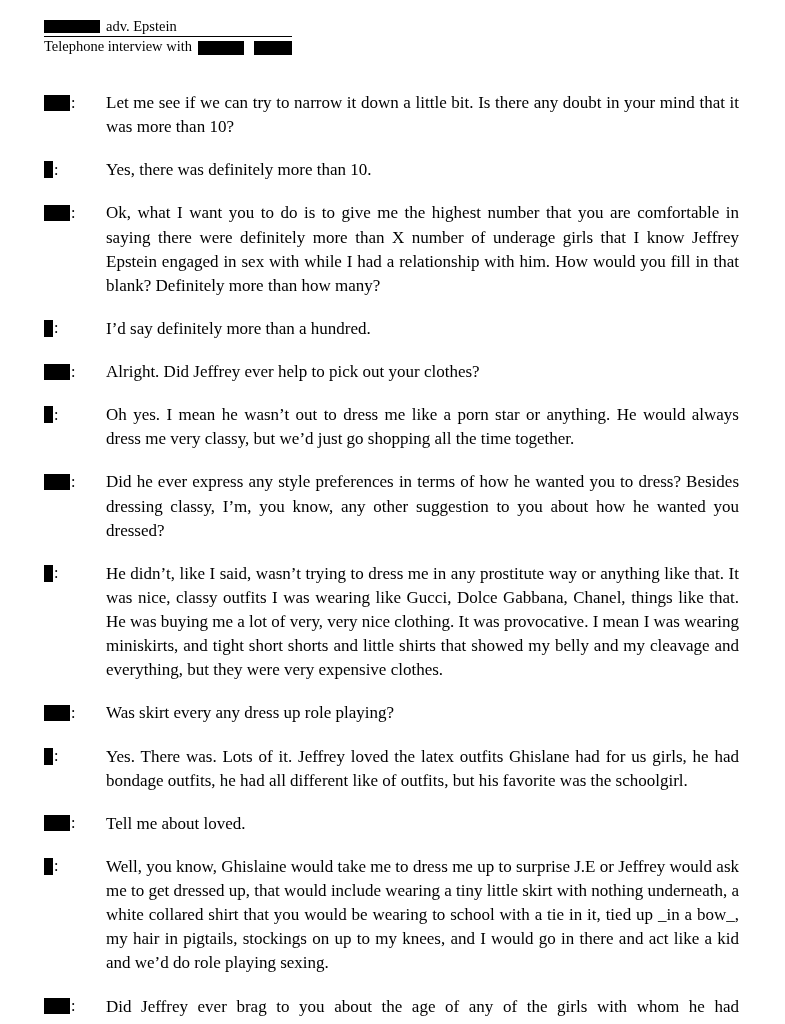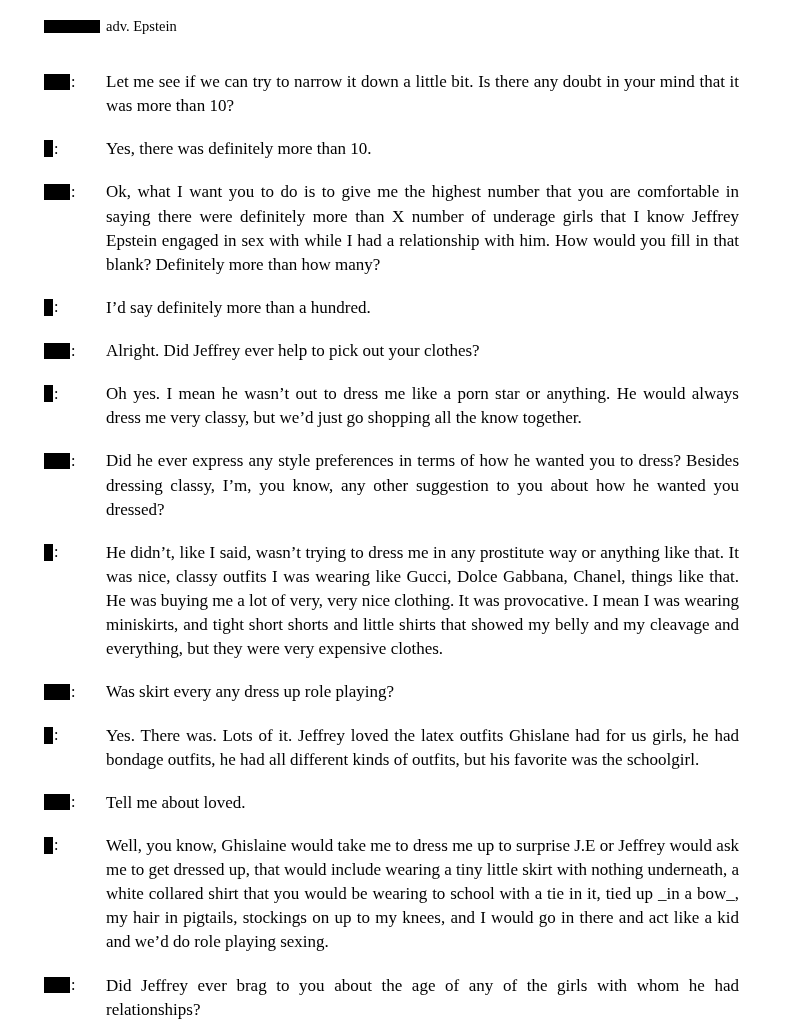--- a/index.html
+++ b/index.html
@@ -108,20 +108,23 @@
 </style>
 </head>
 <body>
 
 <div class="page">
 
   <div class="header">
     <div class="hdr-line hdr-line1">
       <span class="redact redact-hdr1"></span><span>adv. Epstein</span>
     </div>
+    <div class="hdr-line hdr-line2">
+      <span>Telephone interview with</span><span class="redact redact-hdr2a"></span><span class="redact redact-hdr2b"></span>
+    </div>
   </div>
 
   <div class="transcript">
 
     <div class="qa">
       <div class="speaker">
         <span class="bar-wide"></span><span class="colon">:</span>
       </div>
       <div class="text">Let me see if we can try to narrow it down a little bit.  Is there any doubt in your mind that it was more than 10?</div>
     </div>
@@ -151,21 +154,21 @@
       <div class="speaker">
         <span class="bar-wide"></span><span class="colon">:</span>
       </div>
       <div class="text">Alright.  Did Jeffrey ever help to pick out your clothes?</div>
     </div>
 
     <div class="qa">
       <div class="speaker">
         <span class="bar-narrow"></span><span class="colon">:</span>
       </div>
-      <div class="text">Oh yes.  I mean he wasn’t out to dress me like a porn star or anything.  He would always dress me very classy, but we’d just go shopping all the know together.</div>
+      <div class="text">Oh yes.  I mean he wasn’t out to dress me like a porn star or anything.  He would always dress me very classy, but we’d just go shopping all the time together.</div>
     </div>
 
     <div class="qa">
       <div class="speaker">
         <span class="bar-wide"></span><span class="colon">:</span>
       </div>
       <div class="text">Did he ever express any style preferences in terms of how he wanted you to dress?  Besides dressing classy, I’m, you know, any other suggestion to you about how he wanted you dressed?</div>
     </div>
 
     <div class="qa">
@@ -179,21 +182,21 @@
       <div class="speaker">
         <span class="bar-wide"></span><span class="colon">:</span>
       </div>
       <div class="text">Was skirt every any dress up role playing?</div>
     </div>
 
     <div class="qa">
       <div class="speaker">
         <span class="bar-narrow"></span><span class="colon">:</span>
       </div>
-      <div class="text">Yes.  There was.  Lots of it.  Jeffrey loved the latex outfits Ghislane had for us girls, he had bondage outfits, he had all different kinds of outfits, but his favorite was the schoolgirl.</div>
+      <div class="text">Yes.  There was.  Lots of it.  Jeffrey loved the latex outfits Ghislane had for us girls, he had bondage outfits, he had all different like of outfits, but his favorite was the schoolgirl.</div>
     </div>
 
     <div class="qa">
       <div class="speaker">
         <span class="bar-wide"></span><span class="colon">:</span>
       </div>
       <div class="text">Tell me about loved.</div>
     </div>
 
     <div class="qa">

